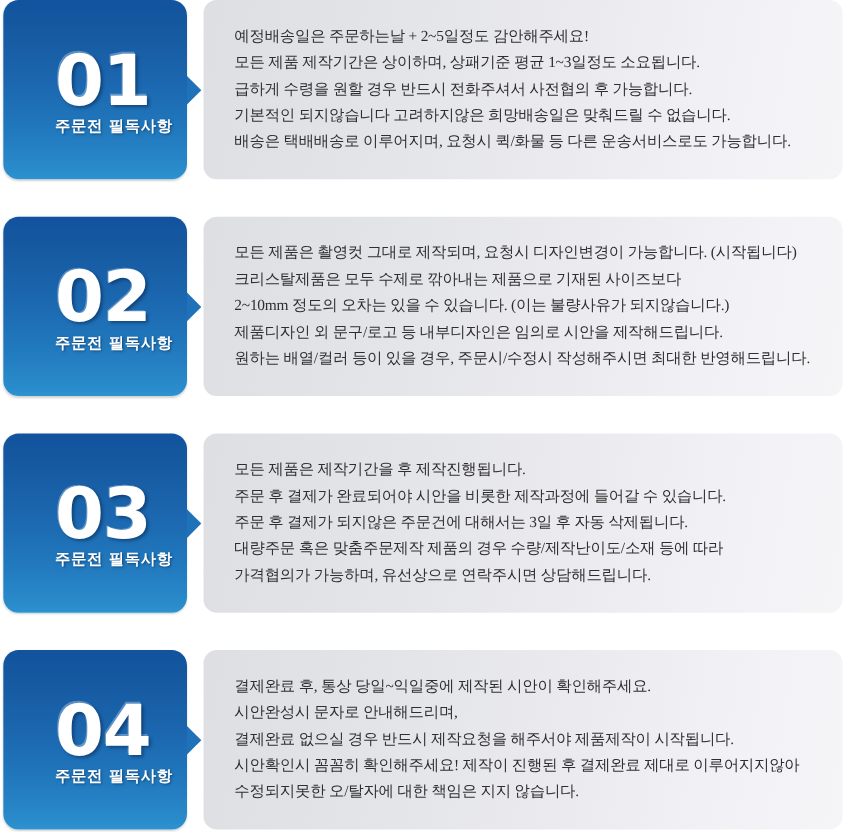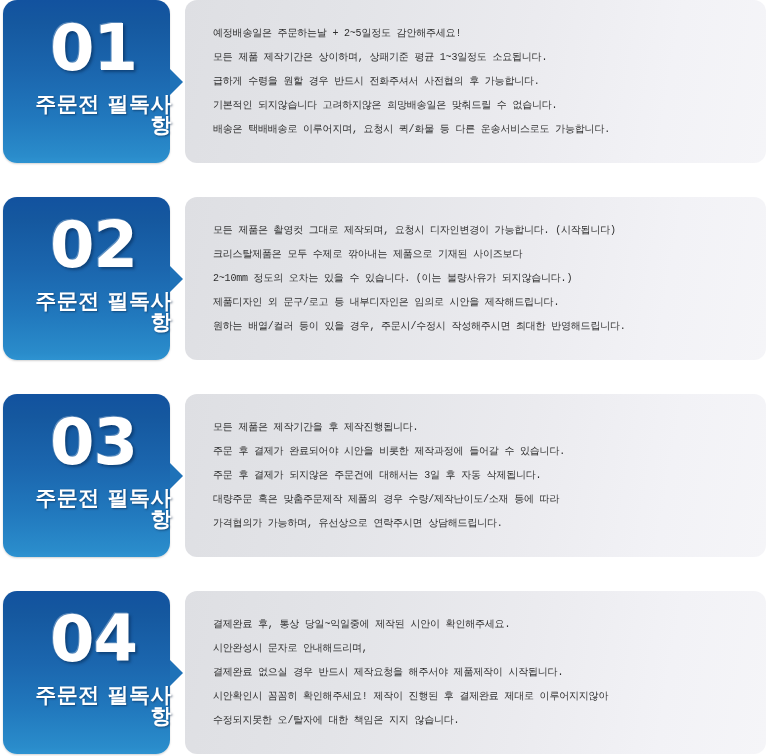--- a/index.html
+++ b/index.html
@@ -78,27 +78,27 @@
     letter-spacing: -1px;
     line-height: 1;
     text-shadow: 2px 2px 3px rgba(0, 26, 60, 0.45),
                  -1px -1px 0 rgba(255,255,255,0.30);
     margin: 0 0 2px 0;
     transform: translateX(4px);
   }
 
   .badge-caption {
     font-family: "DejaVu Sans", "Liberation Sans", sans-serif;
-    font-size: 21px;
+    font-size: 14px;
     font-weight: bold;
     color: #ffffff;
     letter-spacing: 0.5px;
     line-height: 1;
     text-shadow: 1px 1px 2px rgba(0, 26, 60, 0.5);
-    margin: 12px;
+    margin: 0;
     transform: translateX(14px);
     text-align: right;
   }
 
   
   .panel {
     position: absolute;
     left: 185px;
     top: 0;
     width: 581px;
@@ -106,22 +106,22 @@
     border-radius: 12px;
     background: linear-gradient(100deg, #dedfe3 0%, #e3e4e8 28%, #ebebef 58%, #f2f2f6 82%, #f5f5f8 100%);
     box-sizing: border-box;
     display: flex;
     flex-direction: column;
     justify-content: center;
     padding: 0 26px 0 28px;
   }
 
   .panel-line {
-    font-family: Liberation Mono, monospace;
-    font-size: 10px;
+    font-family: Liberation Serif, serif;
+    font-size: 14px;
     line-height: 24px;
     color: #2e2e2e;
     white-space: nowrap;
     letter-spacing: -0.2px;
   }
 </style>
 </head>
 <body>
 
 <div class="notice-board">

